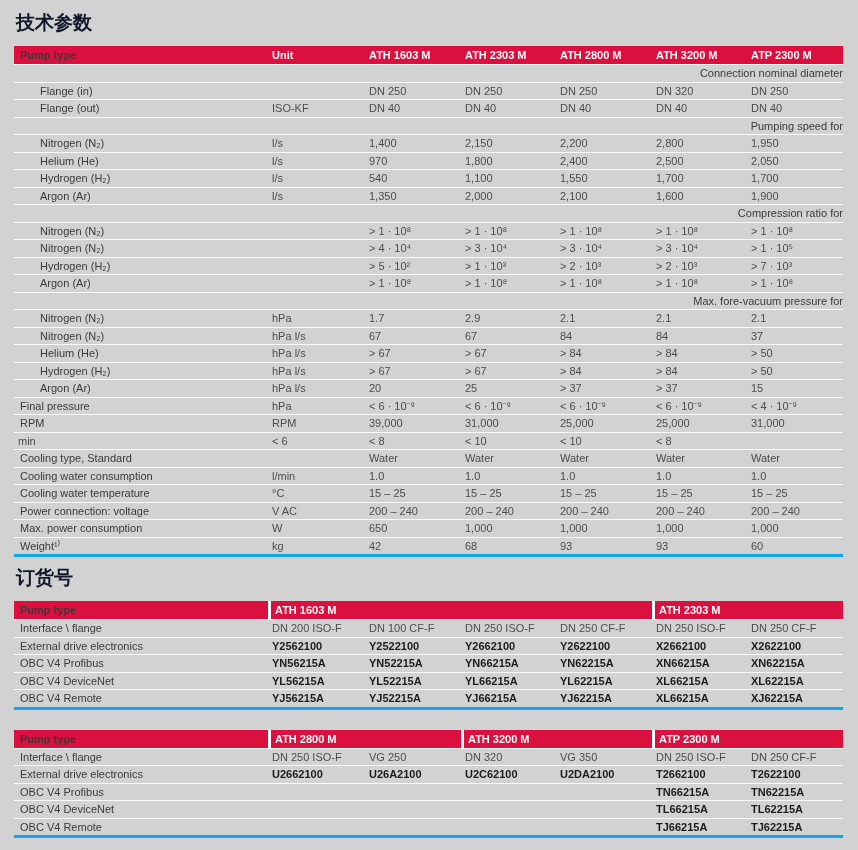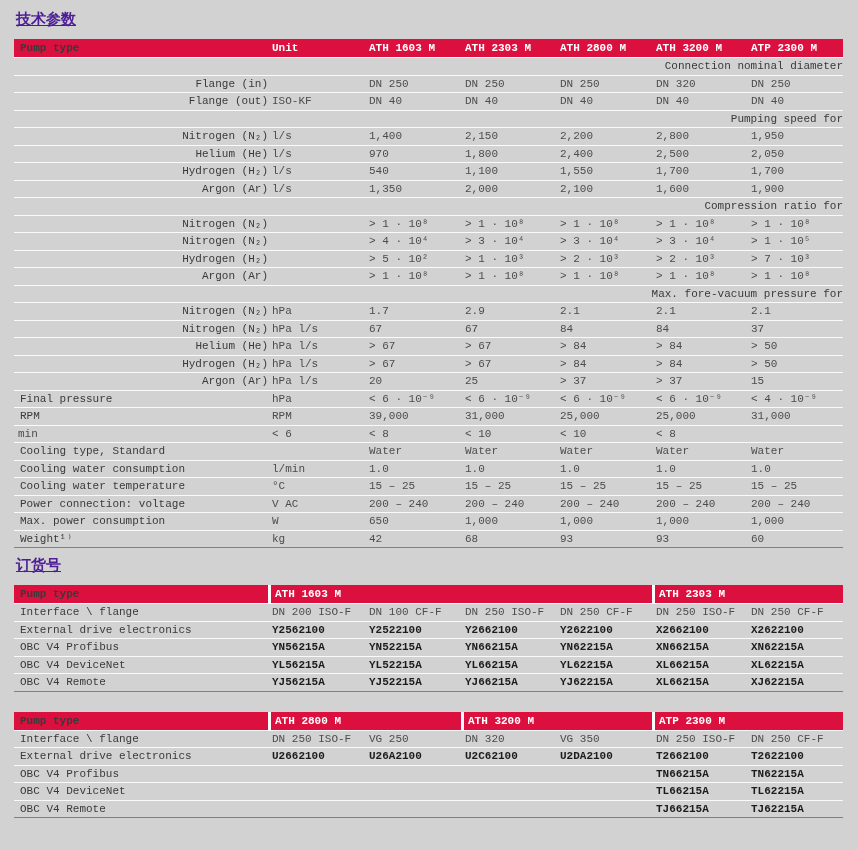--- a/index.html
+++ b/index.html
@@ -4,46 +4,45 @@
 <style>
   * { box-sizing: border-box; margin: 0; padding: 0; }
   html, body {
     width: 858px; height: 850px;
     background: #d2d2d2;
     font-family: "Liberation Sans", sans-serif;
     overflow: hidden;
   }
   .page { padding: 10px 14px 0 14px; }
   .section-title {
-    font-size: 15px; font-weight: 700; color: #4c1d95;
+    font-size: 19px; font-weight: 700; color: #0f172a;
     margin: 0 0 10px 2px;
-    text-decoration: underline;
   }
   .section-title.order { margin-top: 8px; }
-  .table { width: 829px; border-bottom: 1px solid #0ea5e9; font-family: Liberation Mono, monospace; }
+  .table { width: 829px; border-bottom: 3px solid #0ea5e9; }
   .order-table + .order-table { margin-top: 20px; }
   .cols {
     display: grid;
     grid-template-columns: 254px 97px 96px 95px 96px 95px 96px;
   }
   .thead {
     background: #dc103e; color: #ffffff;
     font-weight: 700; font-size: 11px;
     height: 18px; align-items: center;
   }
   .thead .cell { padding-left: 4px; white-space: nowrap; overflow: hidden; }
   .thead .cell.label { padding-left: 6px; }
   .thead .cell.group { border-left: 3px solid #fafafa; height: 100%; display: flex; align-items: center; }
   .trow {
     height: 17.5px; border-top: 1px solid #fafafa;
     align-items: center; font-size: 11px;
   }
   .cell { white-space: nowrap; overflow: hidden; }
   .cell.label { color: #3a3a3a; padding-left: 6px; }
-  .cell.label.indent { padding-left: 26px; text-align: right; }
+  .cell.label.indent { padding-left: 26px; }
   .cell.unit { color: #4c4c4c; padding-left: 4px; }
   .cell.value { color: #4c4c4c; padding-left: 4px; }
   .cell.value.bold { font-weight: 700; color: #1c1c1c; }
   .section-label { grid-column: 1 / -1; text-align: right; }
 </style>
 </head>
 <body>
 
 <div class="page">
   <div class="section-title">技术参数</div>

